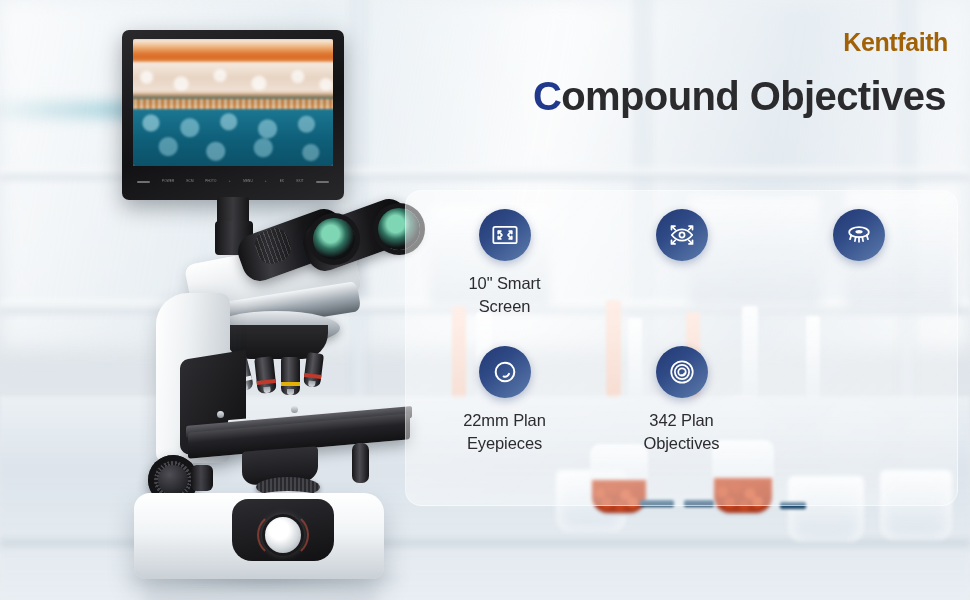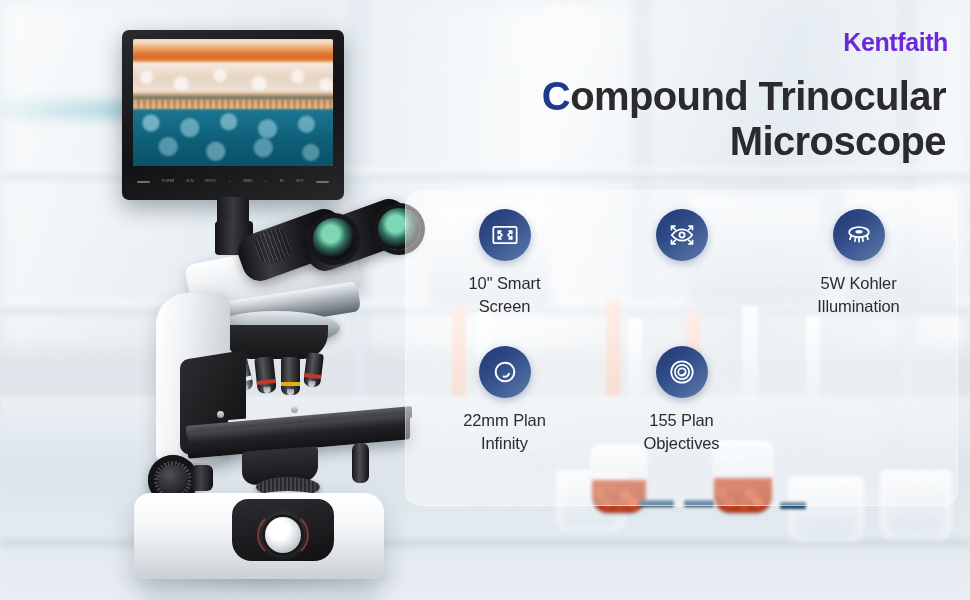--- a/index.html
+++ b/index.html
@@ -313,21 +313,21 @@
   }
   .prod-reflect {
     position:absolute; left:86px; top:552px; width:230px; height:34px;
     background:linear-gradient(180deg, rgba(190,200,210,.35), rgba(190,200,210,0));
     filter:blur(6px); transform:scaleY(-1);
   }
 
   
   #logo {
     position:absolute; right:22px; top:28px;
-    font-size:25px; font-weight:bold; color:#6d28d9; letter-spacing:-.4px;
+    font-size:25px; font-weight:bold; color:#a16207; letter-spacing:-.4px;
   }
 
   
   #headline {
     position:absolute; left:430px; top:74px; width:516px;
     text-align:right; font-size:40px; font-weight:bold;
     line-height:1.12; color:#2b2b2e; letter-spacing:-.6px;
   }
   #headline .accent { color:#21398d; }
 
@@ -473,21 +473,21 @@
   <div class="focus-knob"></div>
   <div class="fine-knob"></div>
   <div class="base"></div>
   <div class="base-lamp"></div>
   <div class="lamp-arc"></div>
   <div class="lamp-lens"></div>
 </div>
 
 <div id="logo">Kentfaith</div>
 
-<h1 id="headline"><span class="accent">C</span><span>ompound Trinocular</span><br><span>Microscope</span></h1>
+<h1 id="headline"><span class="accent">C</span><span>ompound Objectives</span><br></h1>
 
 <div id="features">
 
   <div class="feature">
     <div class="feat-icon">
       <svg viewBox="0 0 24 24" fill="none" stroke="#fff" stroke-width="1.5" stroke-linecap="round" stroke-linejoin="round">
         <rect x="2" y="5" width="20" height="14" rx="1.5"></rect>
         <path d="M6.2 8.6v2.2M6.2 8.6h2.2M6.2 8.6l3 3"></path>
         <path d="M17.8 8.6v2.2M17.8 8.6h-2.2M17.8 8.6l-3 3"></path>
         <path d="M6.2 15.4v-2.2M6.2 15.4h2.2M6.2 15.4l3-3"></path>
@@ -511,41 +511,39 @@
 
 
   <div class="feature">
     <div class="feat-icon">
       <svg viewBox="0 0 24 24" fill="none" stroke="#fff" stroke-width="1.5" stroke-linecap="round" stroke-linejoin="round">
         <ellipse cx="12" cy="9.6" rx="8.4" ry="4.3"></ellipse>
         <ellipse cx="12" cy="9.2" rx="3.1" ry="1.5" fill="#fff" stroke="none"></ellipse>
         <path d="M5.4 12.2l-1.1 3.4M9.2 13.6l-.7 3.6M12 14v3.8M14.8 13.6l.7 3.6M18.6 12.2l1.1 3.4"></path>
       </svg>
     </div>
-    <div class="feat-label">5W Kohler
-Illumination</div>
   </div>
 
   <div class="feature">
     <div class="feat-icon">
       <svg viewBox="0 0 24 24" fill="none" stroke="#fff" stroke-width="1.7" stroke-linecap="round" stroke-linejoin="round">
         <circle cx="12" cy="12" r="8"></circle>
         <path d="M15.4 13.6a4 4 0 0 1-4.6 2.2"></path>
       </svg>
     </div>
     <div class="feat-label">22mm Plan
-Infinity</div>
+Eyepieces</div>
   </div>
 
   <div class="feature">
     <div class="feat-icon">
       <svg viewBox="0 0 24 24" fill="none" stroke="#fff" stroke-width="1.5" stroke-linecap="round" stroke-linejoin="round">
         <circle cx="12" cy="12" r="9.2"></circle>
         <circle cx="12" cy="12" r="6.1"></circle>
         <circle cx="12" cy="12" r="3.2"></circle>
         <path d="M14.2 13.2a2.6 2.6 0 0 1-3 1.5"></path>
       </svg>
     </div>
-    <div class="feat-label">155 Plan
+    <div class="feat-label">342 Plan
 Objectives</div>
   </div>
 
 </div>
 
 </body></html>

